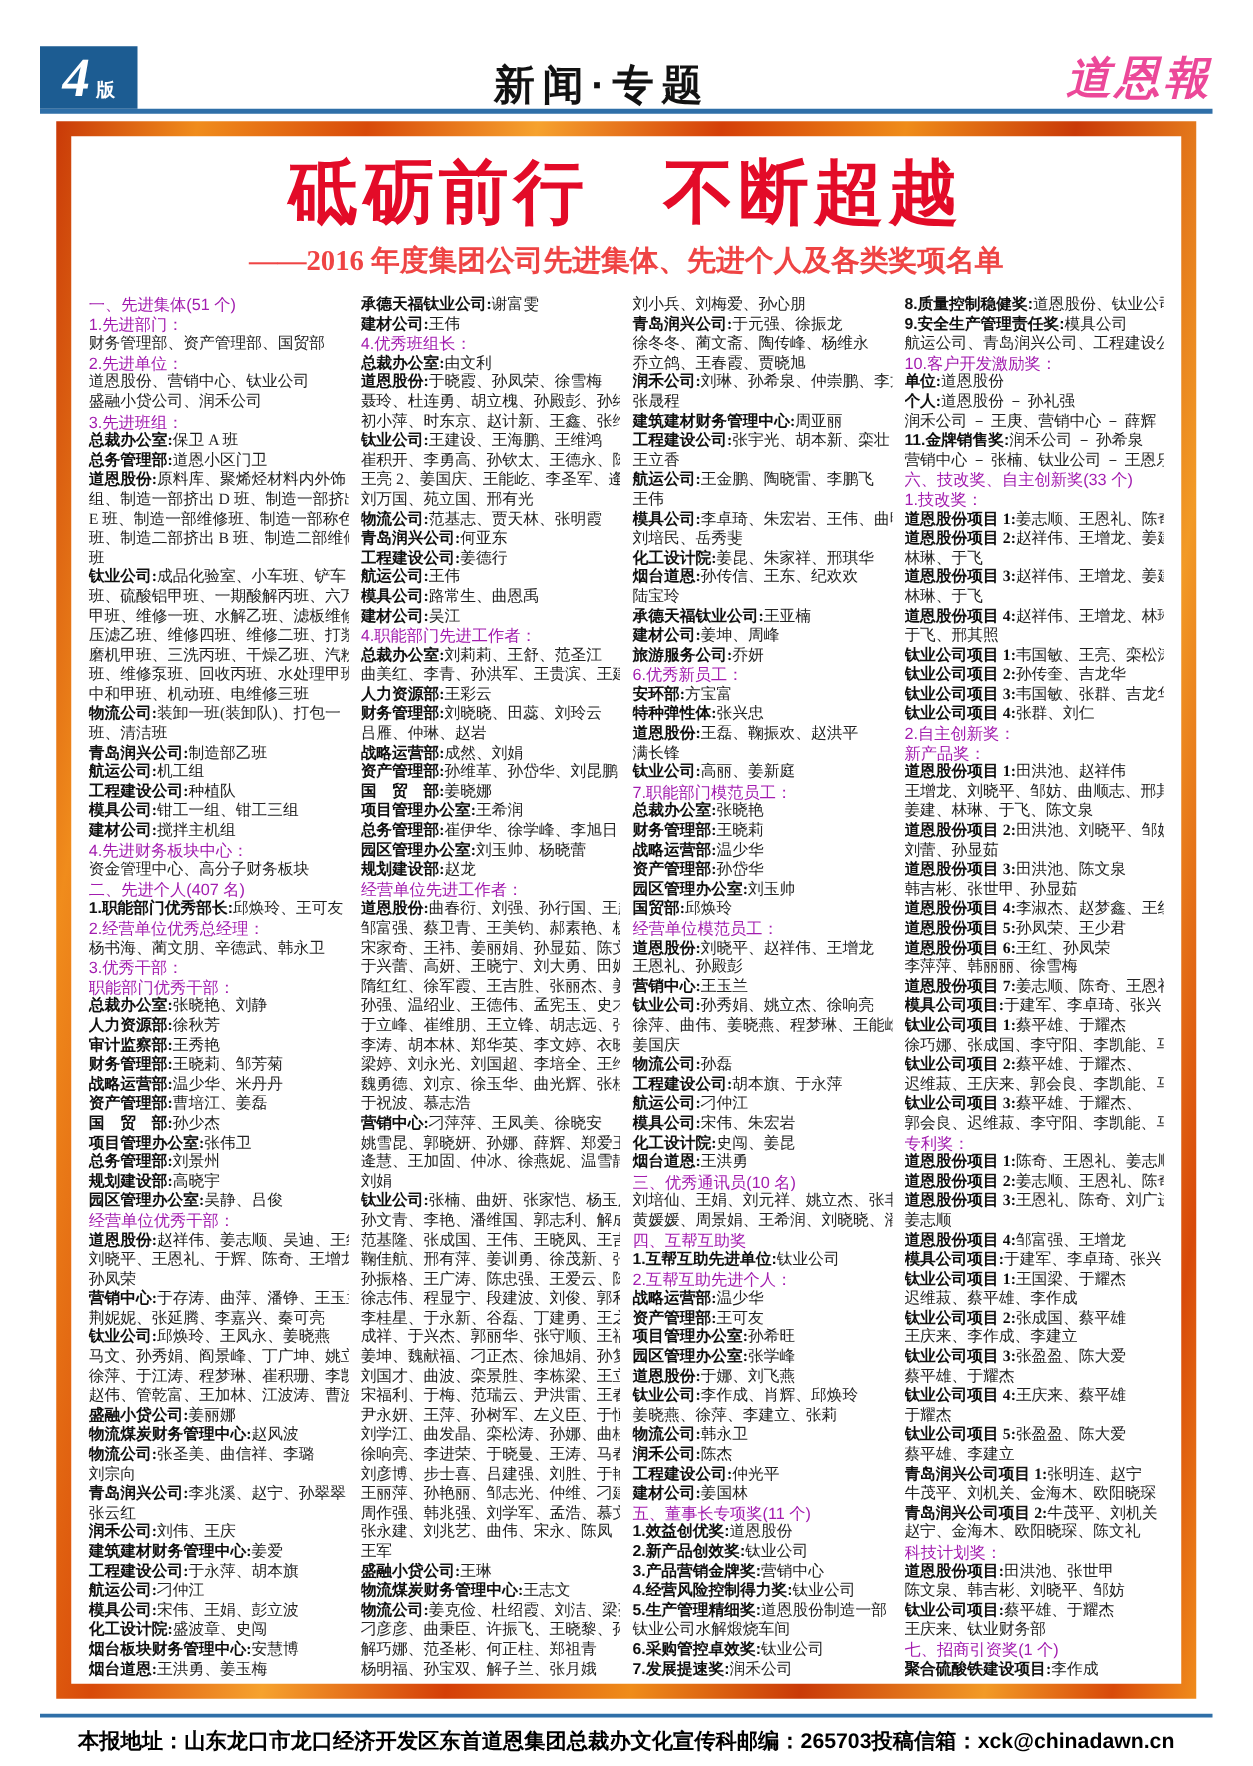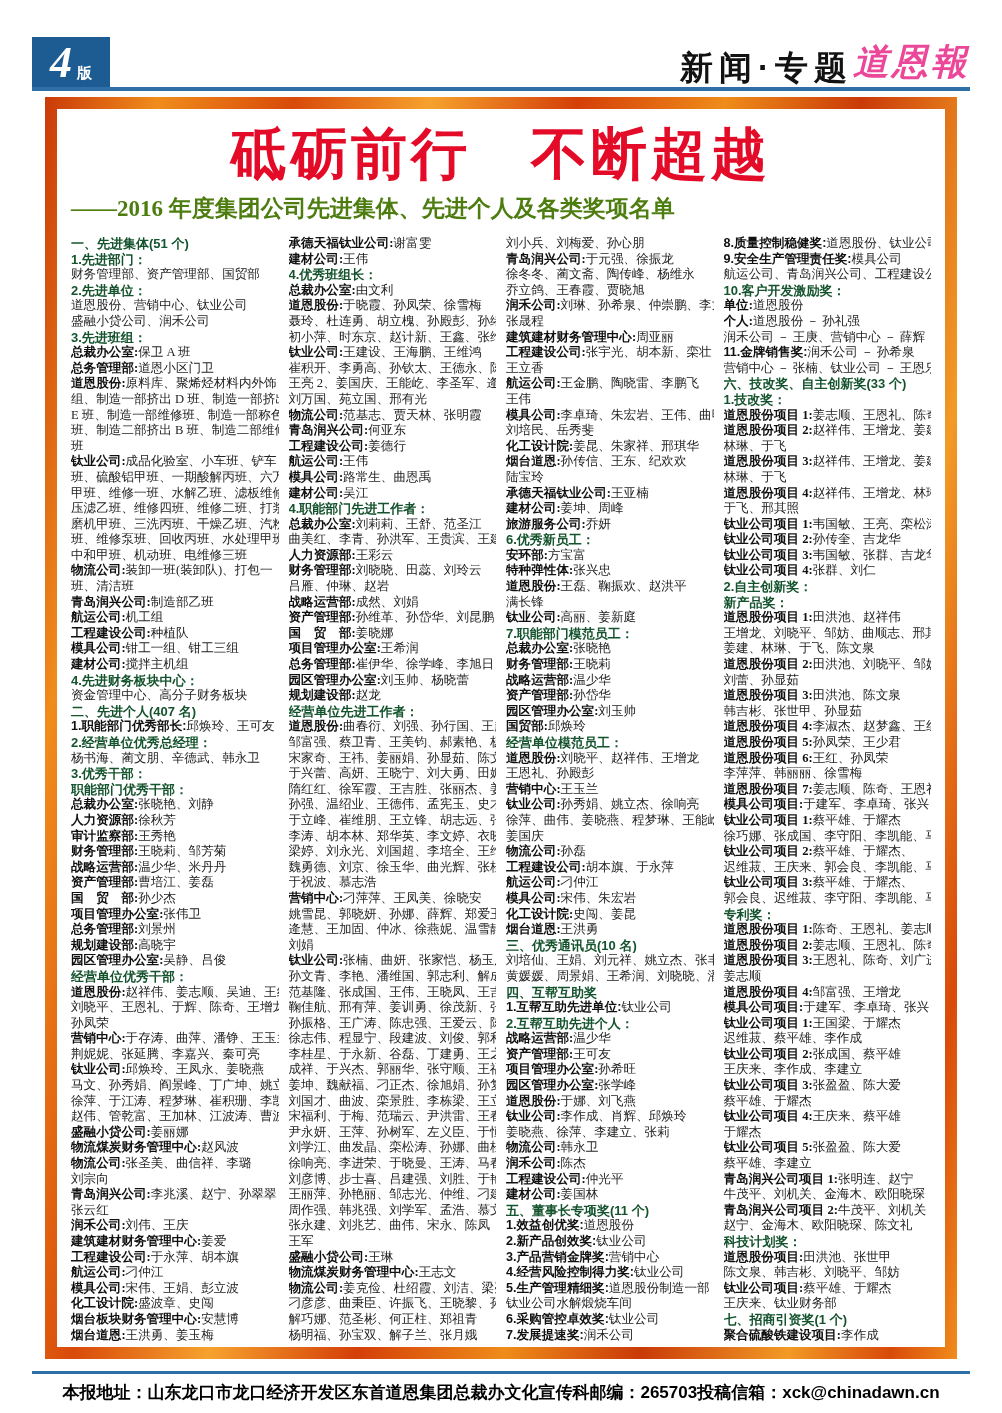--- a/index.html
+++ b/index.html
@@ -7,42 +7,42 @@
         font-family:"Liberation Serif",serif;color:#1a1a1a;}
   
   .masthead-bar{position:absolute;top:34px;left:32px;right:32px;height:56px;
                 display:flex;align-items:center;z-index:2;}
   .page-badge{width:78px;height:50px;background:#1c5c92;color:#fff;
               display:flex;align-items:flex-end;justify-content:center;gap:5px;
               padding-bottom:4px;box-sizing:border-box;}
   .badge-num{font-family:"Liberation Serif",serif;font-size:44px;line-height:40px;
              font-style:italic;font-weight:bold;}
   .badge-label{font-size:15px;line-height:19px;font-weight:bold;}
-  .section-title{flex:1;text-align:right;font-size:33px;font-weight:900;letter-spacing:6px;
+  .section-title{flex:1;text-align:center;font-size:33px;font-weight:900;letter-spacing:6px;
                  color:#121212;font-family:"Liberation Sans",sans-serif;margin-top:12px;}
   .masthead-logo{font-size:36px;font-weight:bold;font-style:italic;color:#ec4899;
                  letter-spacing:3px;font-family:"Liberation Serif",serif;}
   .header-rule{position:absolute;top:87px;left:32px;right:32px;height:4px;background:#2f6fa8;}
   
   .frame{position:absolute;top:97px;left:45px;width:912px;height:1262px;box-sizing:border-box;
          padding:12px;
          background:linear-gradient(100deg,#c93a08 0%,#f08c1c 10%,#d84a0a 22%,#f6a22e 34%,
                     #d43f08 47%,#ef8c1a 60%,#c93a08 72%,#f29a26 85%,#d84a0a 94%,#f08c1c 100%);}
   .frame-inner{width:100%;height:100%;background:#fff;box-sizing:border-box;
                padding:8px 14px 0 14px;overflow:hidden;}
   .article-title{margin:6px 0 0 0;text-align:center;color:#e30b28;font-size:56px;line-height:62px;
                  font-weight:900;letter-spacing:4px;font-family:"Liberation Sans",sans-serif;}
-  .article-subtitle{margin-top:9px;text-align:left;font-size:23px;line-height:30px;
-                    font-weight:bold;color:#4d7c0f;font-family:"Liberation Serif",serif;}
+  .article-subtitle{margin-top:9px;text-align:center;font-size:23px;line-height:30px;
+                    font-weight:bold;color:#ef4444;font-family:"Liberation Serif",serif;}
   
   .columns{display:flex;gap:10px;margin-top:12px;}
   .col{flex:1;min-width:0;}
   .ln{font-size:12.6px;line-height:15.6px;height:15.6px;white-space:nowrap;overflow:hidden;
       color:#222;}
-  .ln.h{font-weight:bold;font-family:"Liberation Sans",sans-serif;color:#14532d;font-size:13px;}
+  .ln.h{font-weight:normal;font-family:"Liberation Sans",sans-serif;color:#a21caf;font-size:13px;}
   .lbl{font-weight:bold;color:#101010;}
   .lbl.hl{font-family:"Liberation Sans",sans-serif;margin-top:16px;}
   
   .footer-rule{position:absolute;top:1371px;left:32px;right:32px;height:3px;background:#2f6fa8;}
   .page-footer{position:absolute;top:1381px;left:62px;right:62px;display:flex;
                justify-content:center;align-items:center;
                font-size:17px;font-weight:bold;color:#000;
                font-family:"Liberation Sans",sans-serif;}
 </style>
 </head>

